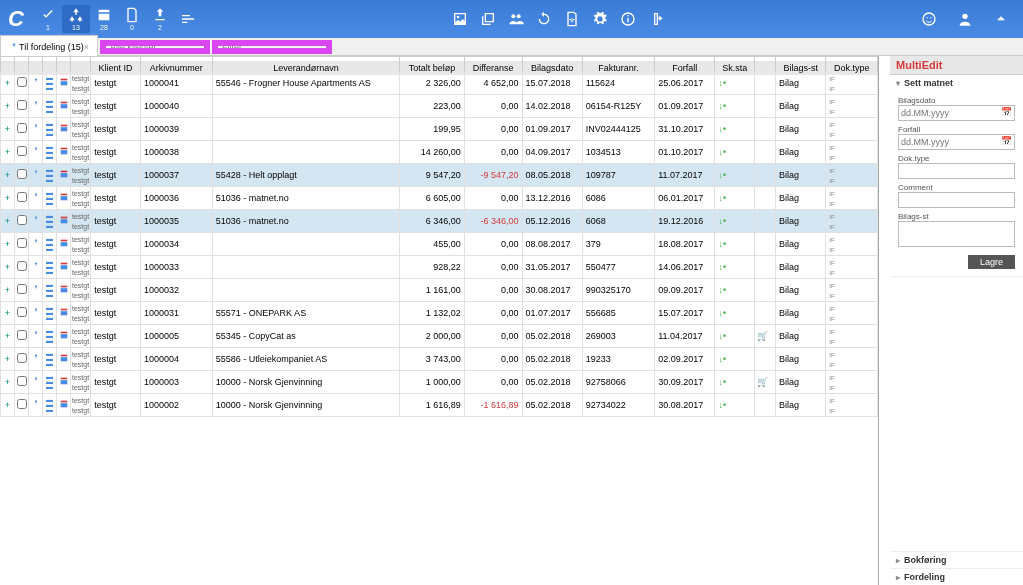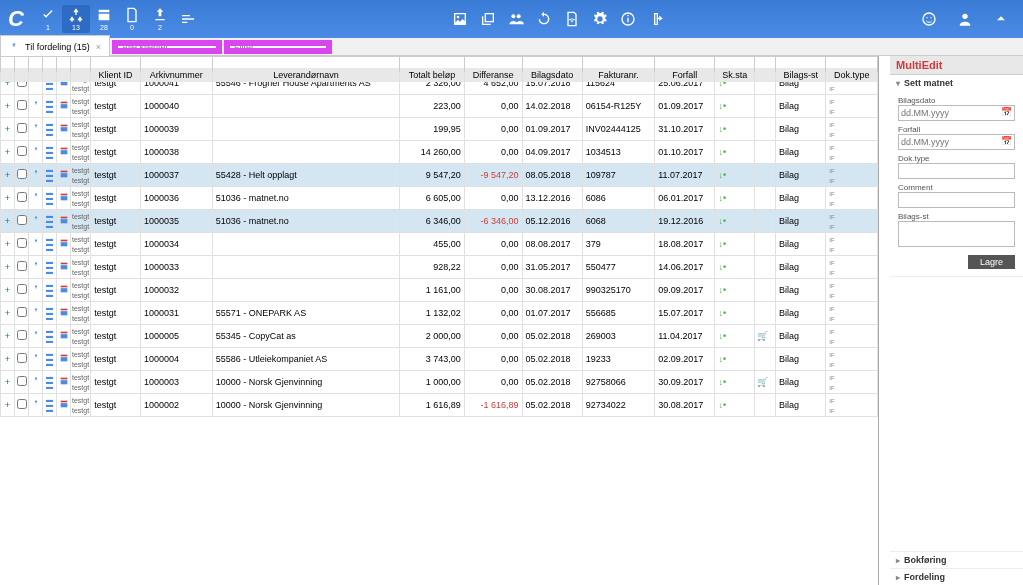--- a/index.html
+++ b/index.html
@@ -12,31 +12,31 @@
 .tb-group { display: flex; gap: 0; }
 .tb-btn { width: 28px; height: 28px; display: flex; flex-direction: column; align-items: center; justify-content: center; cursor: pointer; border-radius: 2px; }
 .tb-btn.active { background: #2d6bc5; }
 .tb-btn svg { fill: white; width: 16px; height: 16px; }
 .tb-count { font-size: 7px; margin-top: 1px; }
 .spacer { flex: 1; }
 .tb-right { display: flex; gap: 8px; align-items: center; }
 
 
 .filterbar { height: 18px; background: #f0f0f0; border-bottom: 1px solid #ccc; display: flex; align-items: center; font-size: 9px; }
-.filter-tab { padding: 6px 8px; background: #fff; border: 1px solid #ccc; border-bottom: none; display: flex; align-items: center; gap: 6px; }
+.filter-tab { padding: 6px 8px; background: #fff; border: 1px solid #ccc; border-bottom: none; display: flex; align-items: center; gap: 0; }
 .filter-tab .icon { width: 10px; height: 10px; }
 .filter-input { border: 6px solid #d946ef; height: 14px; padding: 1px 4px; font-size: 9px; margin-left: 2px; }
 .filter-input.kl { width: 110px; }
-.filter-input.flt { width: 108px; }
+.filter-input.flt { width: 120px; }
 
 
 .main { flex: 1; display: flex; overflow: hidden; }
 .tablewrap { flex: 1; overflow: auto; background: white; }
 table { border-collapse: collapse; width: 100%; font-size: 9px; }
-th { background: #e8e8e8; border: 1px solid #ccc; padding: 2px 4px; font-weight: normal; text-align: center; position: sticky; top: 11px; white-space: nowrap; }
+th { background: #e8e8e8; border: 1px solid #ccc; padding: 2px 4px; font-weight: normal; text-align: center; position: sticky; top: 4px; white-space: nowrap; }
 td { border: 1px solid #e0e0e0; padding: 1px 3px; white-space: nowrap; }
 tr.sel { background: #d4e6f1; }
 .num { text-align: right; }
 .neg { color: #d43a3a; }
 .act-cell { width: 14px; text-align: center; padding: 1px; }
 .act-icon { width: 10px; height: 10px; display: inline-block; }
 .chk { width: 10px; height: 10px; }
 .green-dot { color: #4caf50; font-weight: bold; }
 .teal { color: #00897b; }
 .bars-icon { display: inline-block; width: 10px; line-height: 5px; font-size: 7px; color: #4a8be5; }

